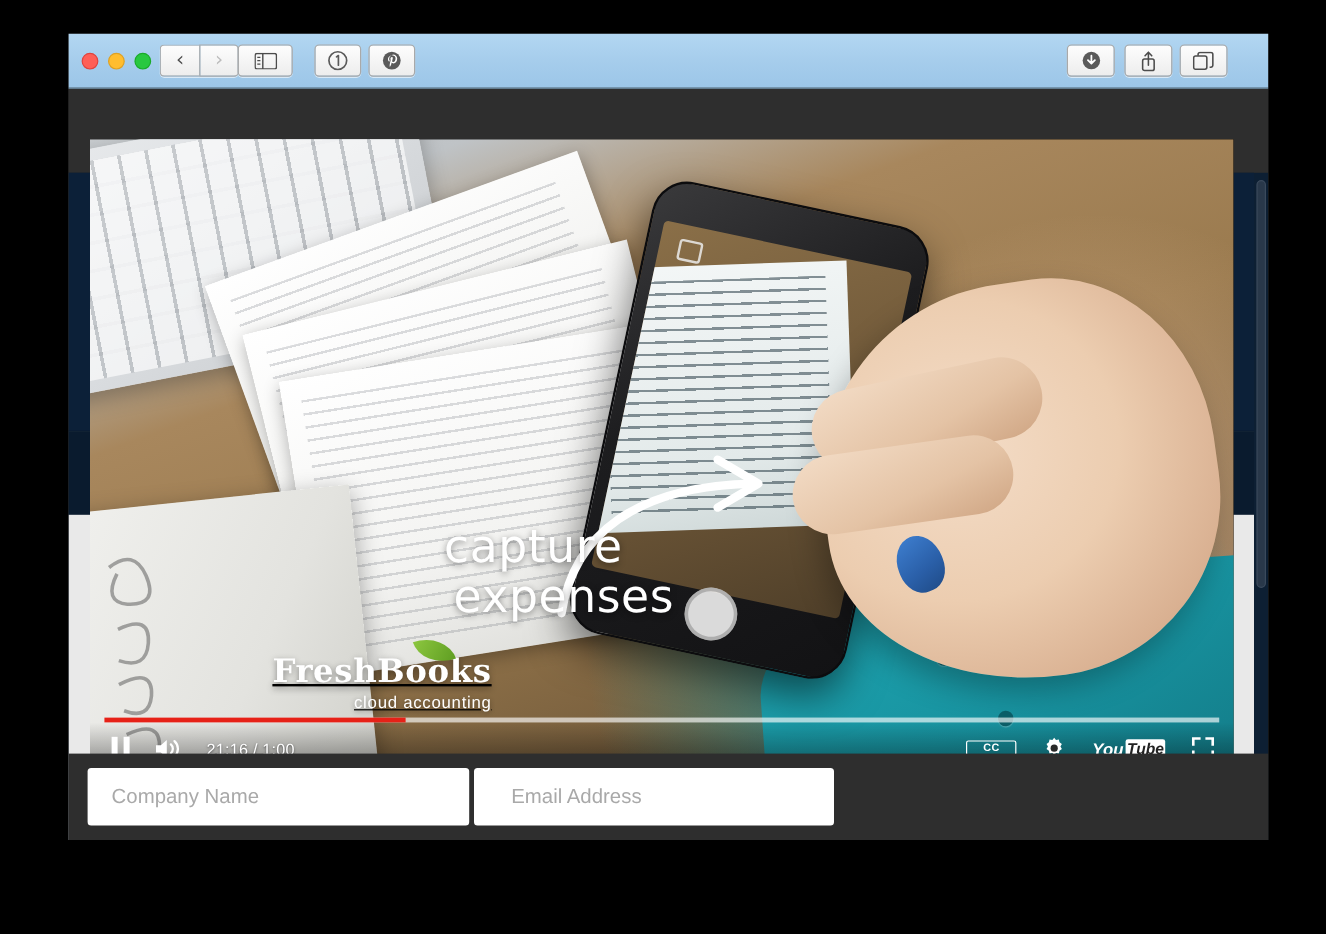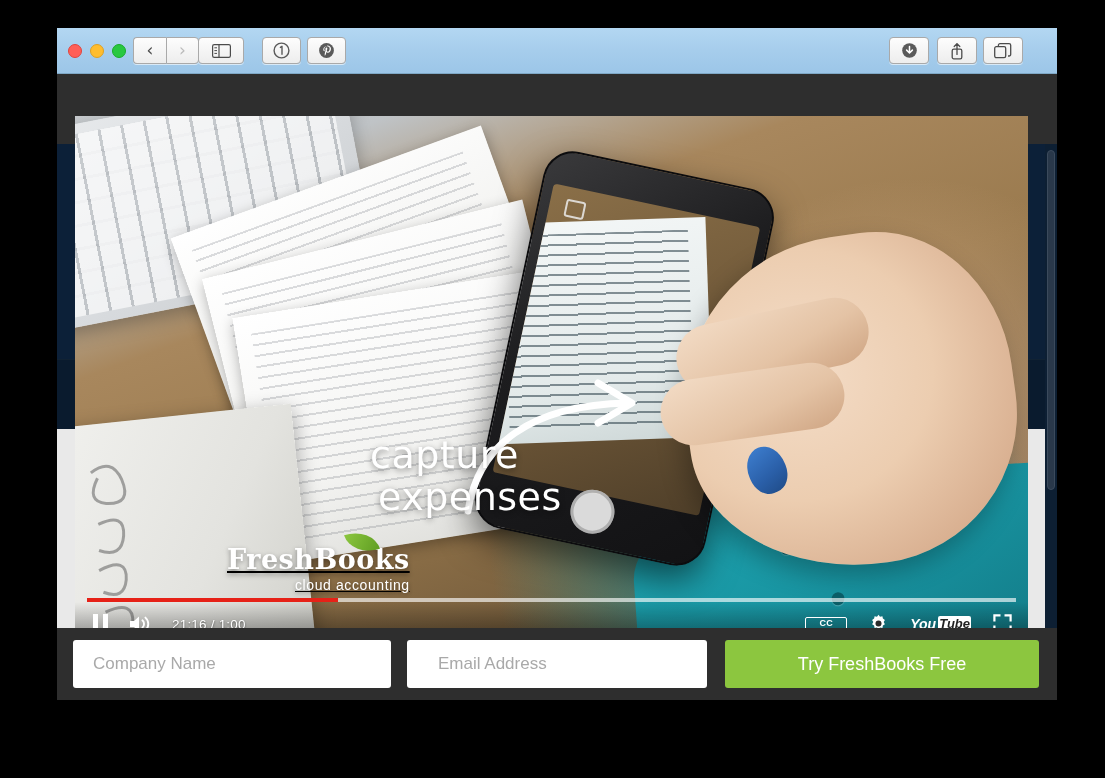--- a/index.html
+++ b/index.html
@@ -364,21 +364,21 @@
   }
 
   
   #signup-bar {
     position: absolute; left: 0; bottom: 0;
     width: 1000px; height: 72px;
     background: #2e2e2e;
     display: flex; align-items: center;
     padding: 0 16px;
     box-sizing: border-box;
-    gap: 12px;
+    gap: 0;
   }
   .signup-input {
     height: 48px;
     background: #fff;
     border: none;
     border-radius: 3px;
     font-size: 17px;
     color: #333;
     padding: 0 20px;
     box-sizing: border-box;
@@ -580,16 +580,15 @@
           </div>
         </div>
       </div>
     </div>
 
   </div>
 
   <div id="signup-bar">
     <input class="signup-input" id="input-company" type="text" placeholder="Company Name" style="">
     <input class="signup-input" id="input-email" type="text" placeholder="Email Address" style="">
-    <button id="btn-trial">Try FreshBooks Free</button>
   </div>
 
 </div>
 
 </body></html>

